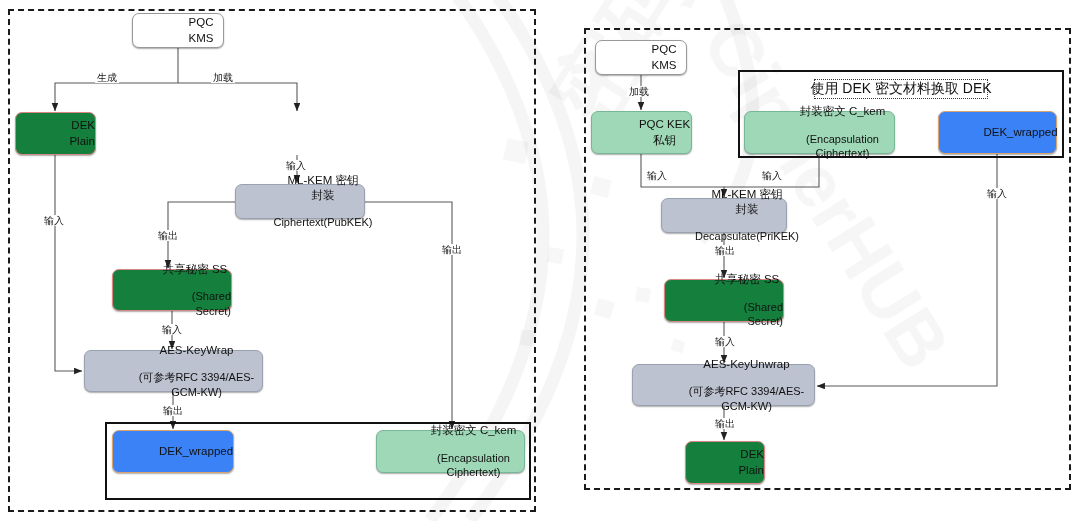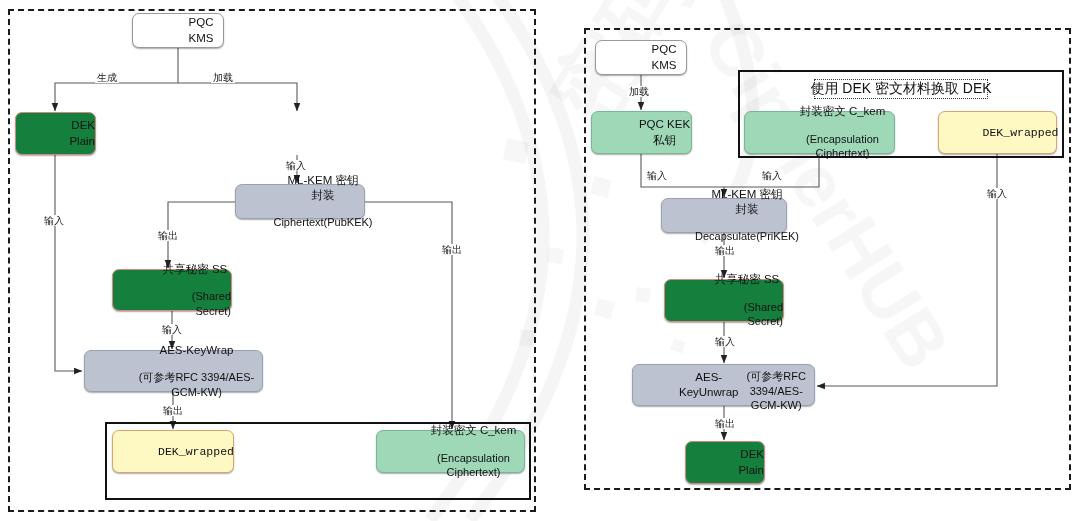--- a/index.html
+++ b/index.html
@@ -15,21 +15,21 @@
 
   .node{position:absolute;box-sizing:border-box;border-radius:7px;
         display:flex;align-items:center;justify-content:center;text-align:center;
         font-size:11.5px;line-height:1.32;color:#111;
         box-shadow:0 1px 1.5px rgba(0,0,0,0.33);padding-left:46px;}
   .node .l2{font-size:11px;margin-top:12px;}
   .n-white{background:#ffffff;border:1.2px solid #999999;}
   .n-red{background:#15803d;border:1.2px solid #d98684;text-align:right;}
   .n-green{background:#9ed8b6;border:1.2px solid #77b696;}
   .n-grey{background:#bcc2cf;border:1.2px solid #9aa1b1;}
-  .n-orange{background:#fef9c3;border:1.2px solid #d9a46f;font-family:Liberation Mono, monospace;}
+  .n-orange{background:#3b82f6;border:1.2px solid #d9a46f;}
 
   .elabel{position:absolute;font-size:10px;color:#1b1b1b;background:#ffffff;
           padding:0 2px;white-space:nowrap;line-height:11px;}
   .captionbox{position:absolute;border:1.3px dotted #3a3a3a;box-sizing:border-box;
               display:flex;align-items:center;justify-content:center;
               font-size:14px;color:#111;background:transparent;white-space:nowrap;}
 </style>
 </head>
 <body>
 
@@ -173,21 +173,21 @@
   <div class="node n-grey" style="left:661px;top:198px;width:126px;height:35px;flex-direction:column;">
     <span>ML-KEM 密钥封装</span>
     <span class="l2">Decapsulate(PriKEK)</span>
   </div>
 
   <div class="node n-red" style="left:664px;top:279px;width:120px;height:43px;flex-direction:column;">
     <span>共享秘密 SS</span>
     <span class="l2">(Shared Secret)</span>
   </div>
 
-  <div class="node n-grey" style="left:632px;top:364px;width:183px;height:42px;flex-direction:row;">
+  <div class="node n-grey" style="left:632px;top:364px;width:183px;height:42px;flex-direction:column;">
     <span>AES-KeyUnwrap</span>
     <span class="l2">(可参考RFC 3394/AES-GCM-KW)</span>
   </div>
 
   <div class="node n-red" style="left:685px;top:441px;width:80px;height:43px;">
     <span>DEK Plain</span>
   </div>
 
   <div class="elabel" style="left:627px;top:86px;"><span>加载</span></div>
   <div class="elabel" style="left:645px;top:170px;"><span>输入</span></div>

